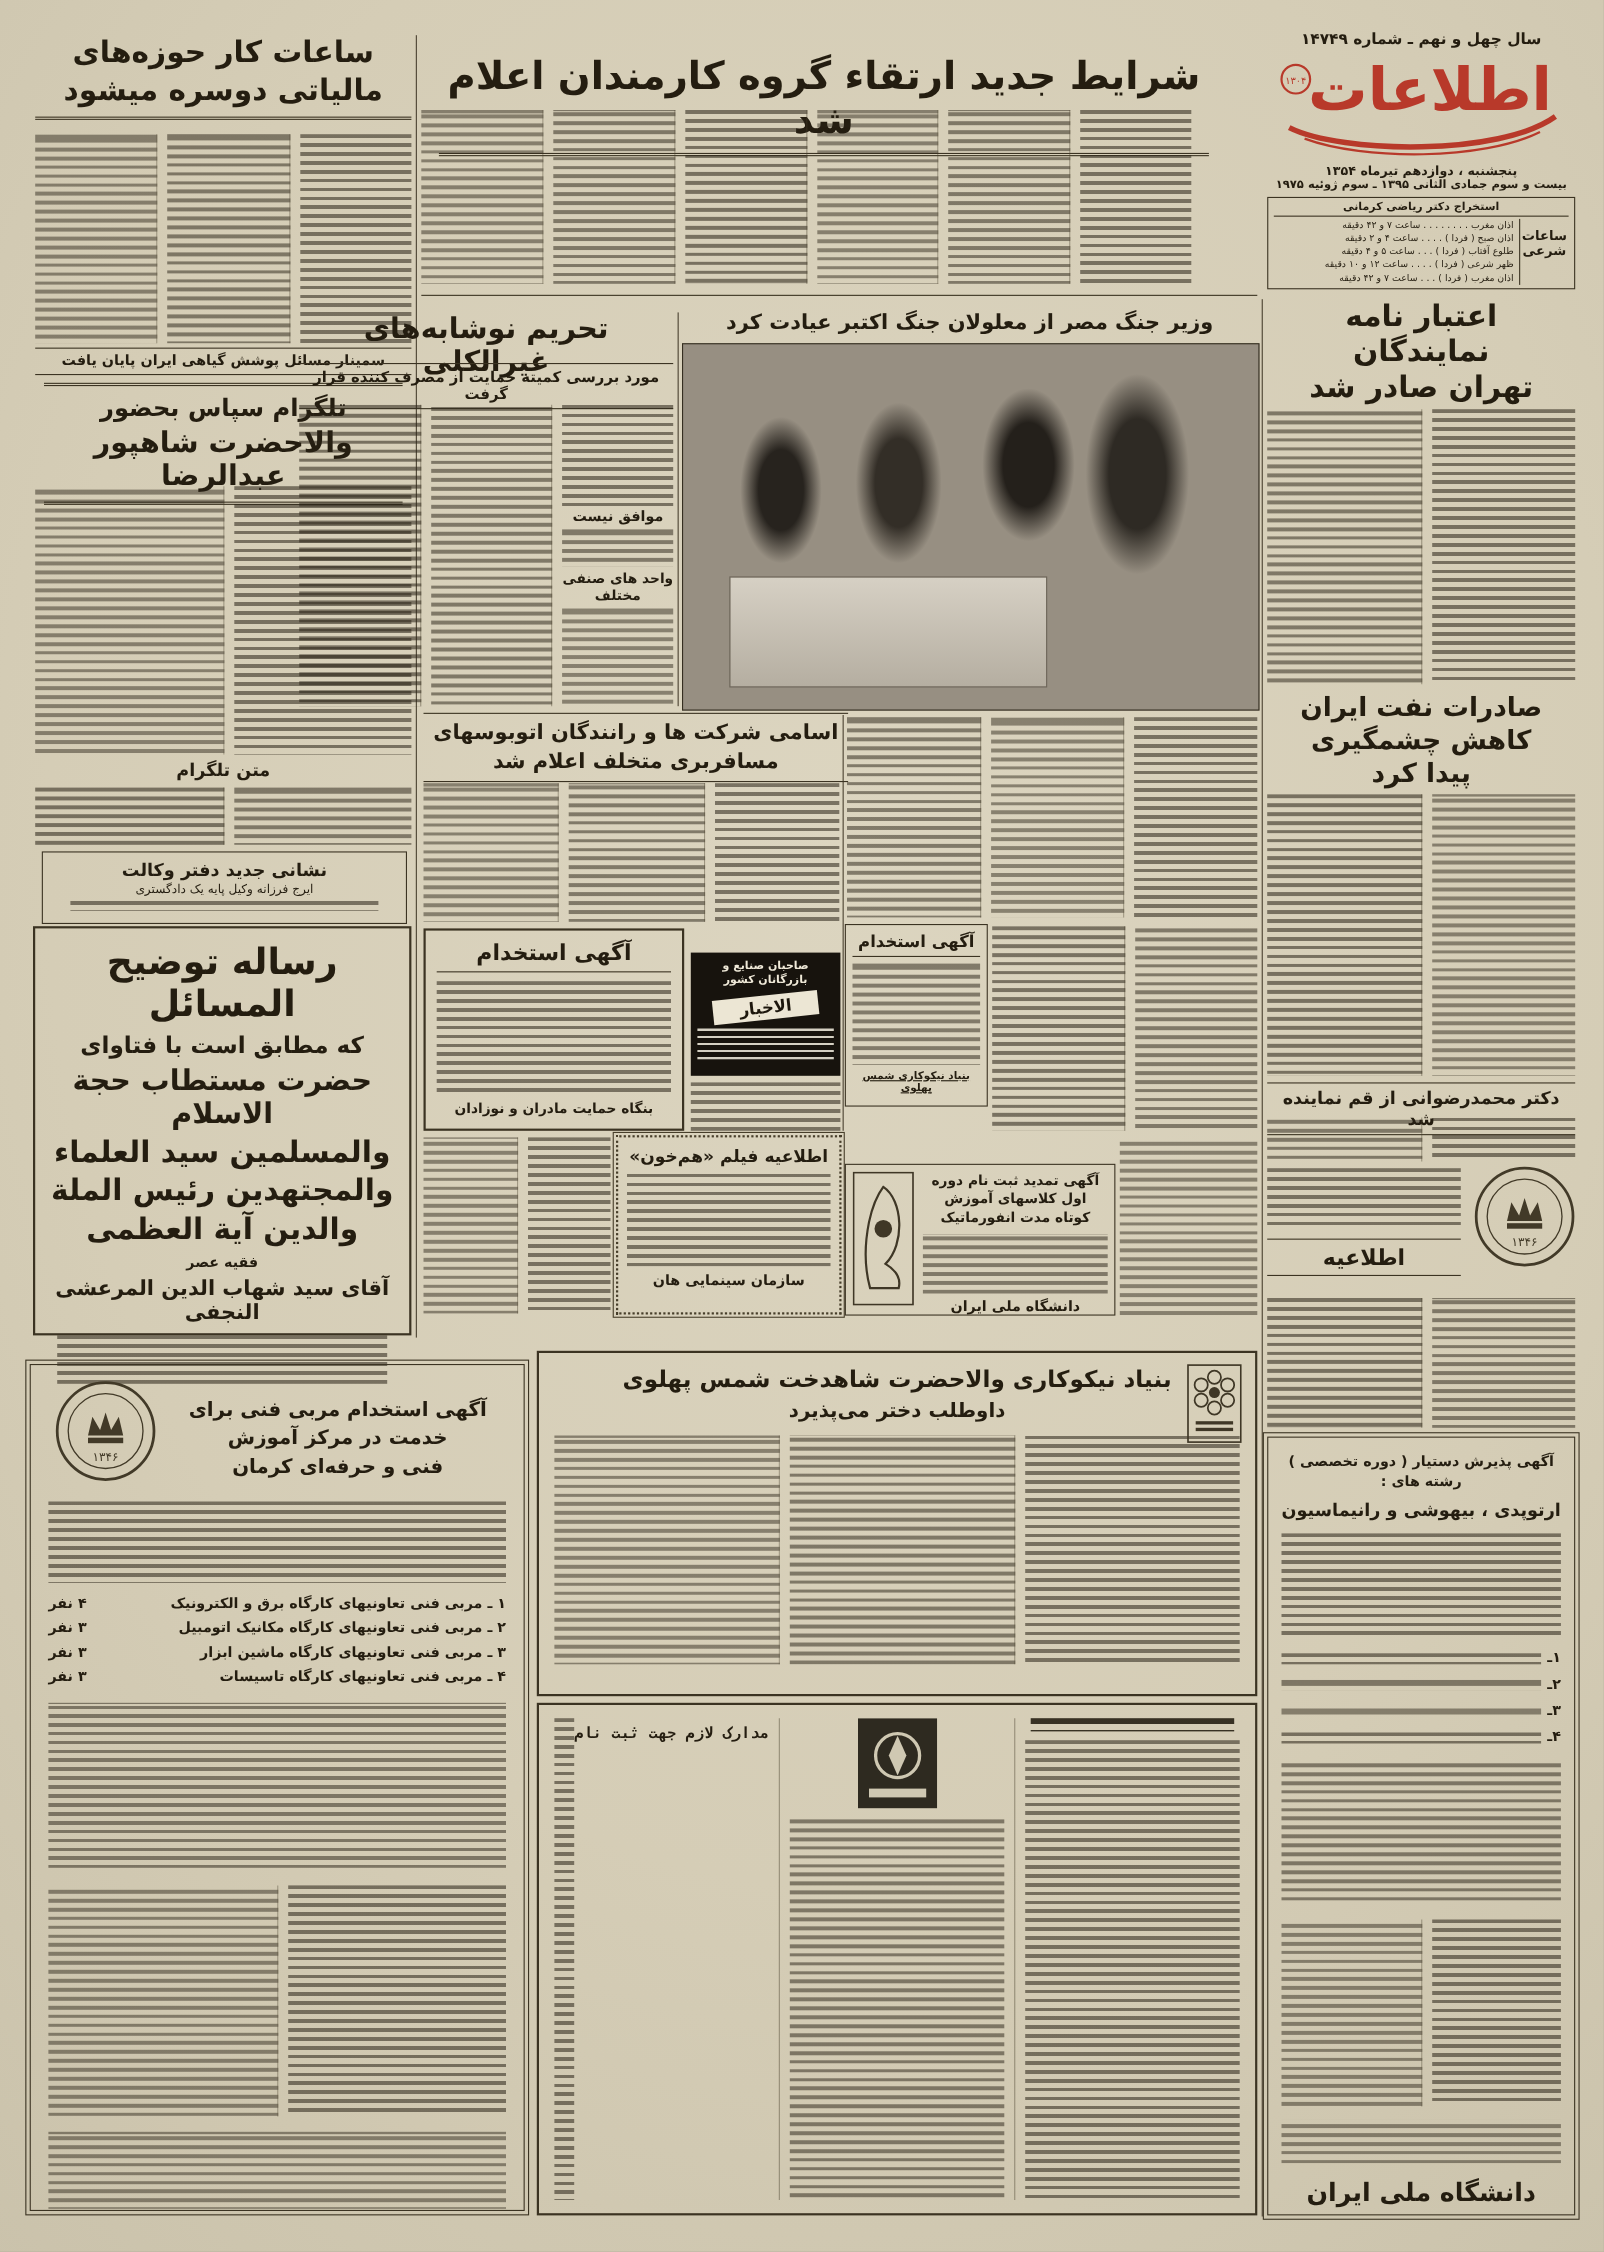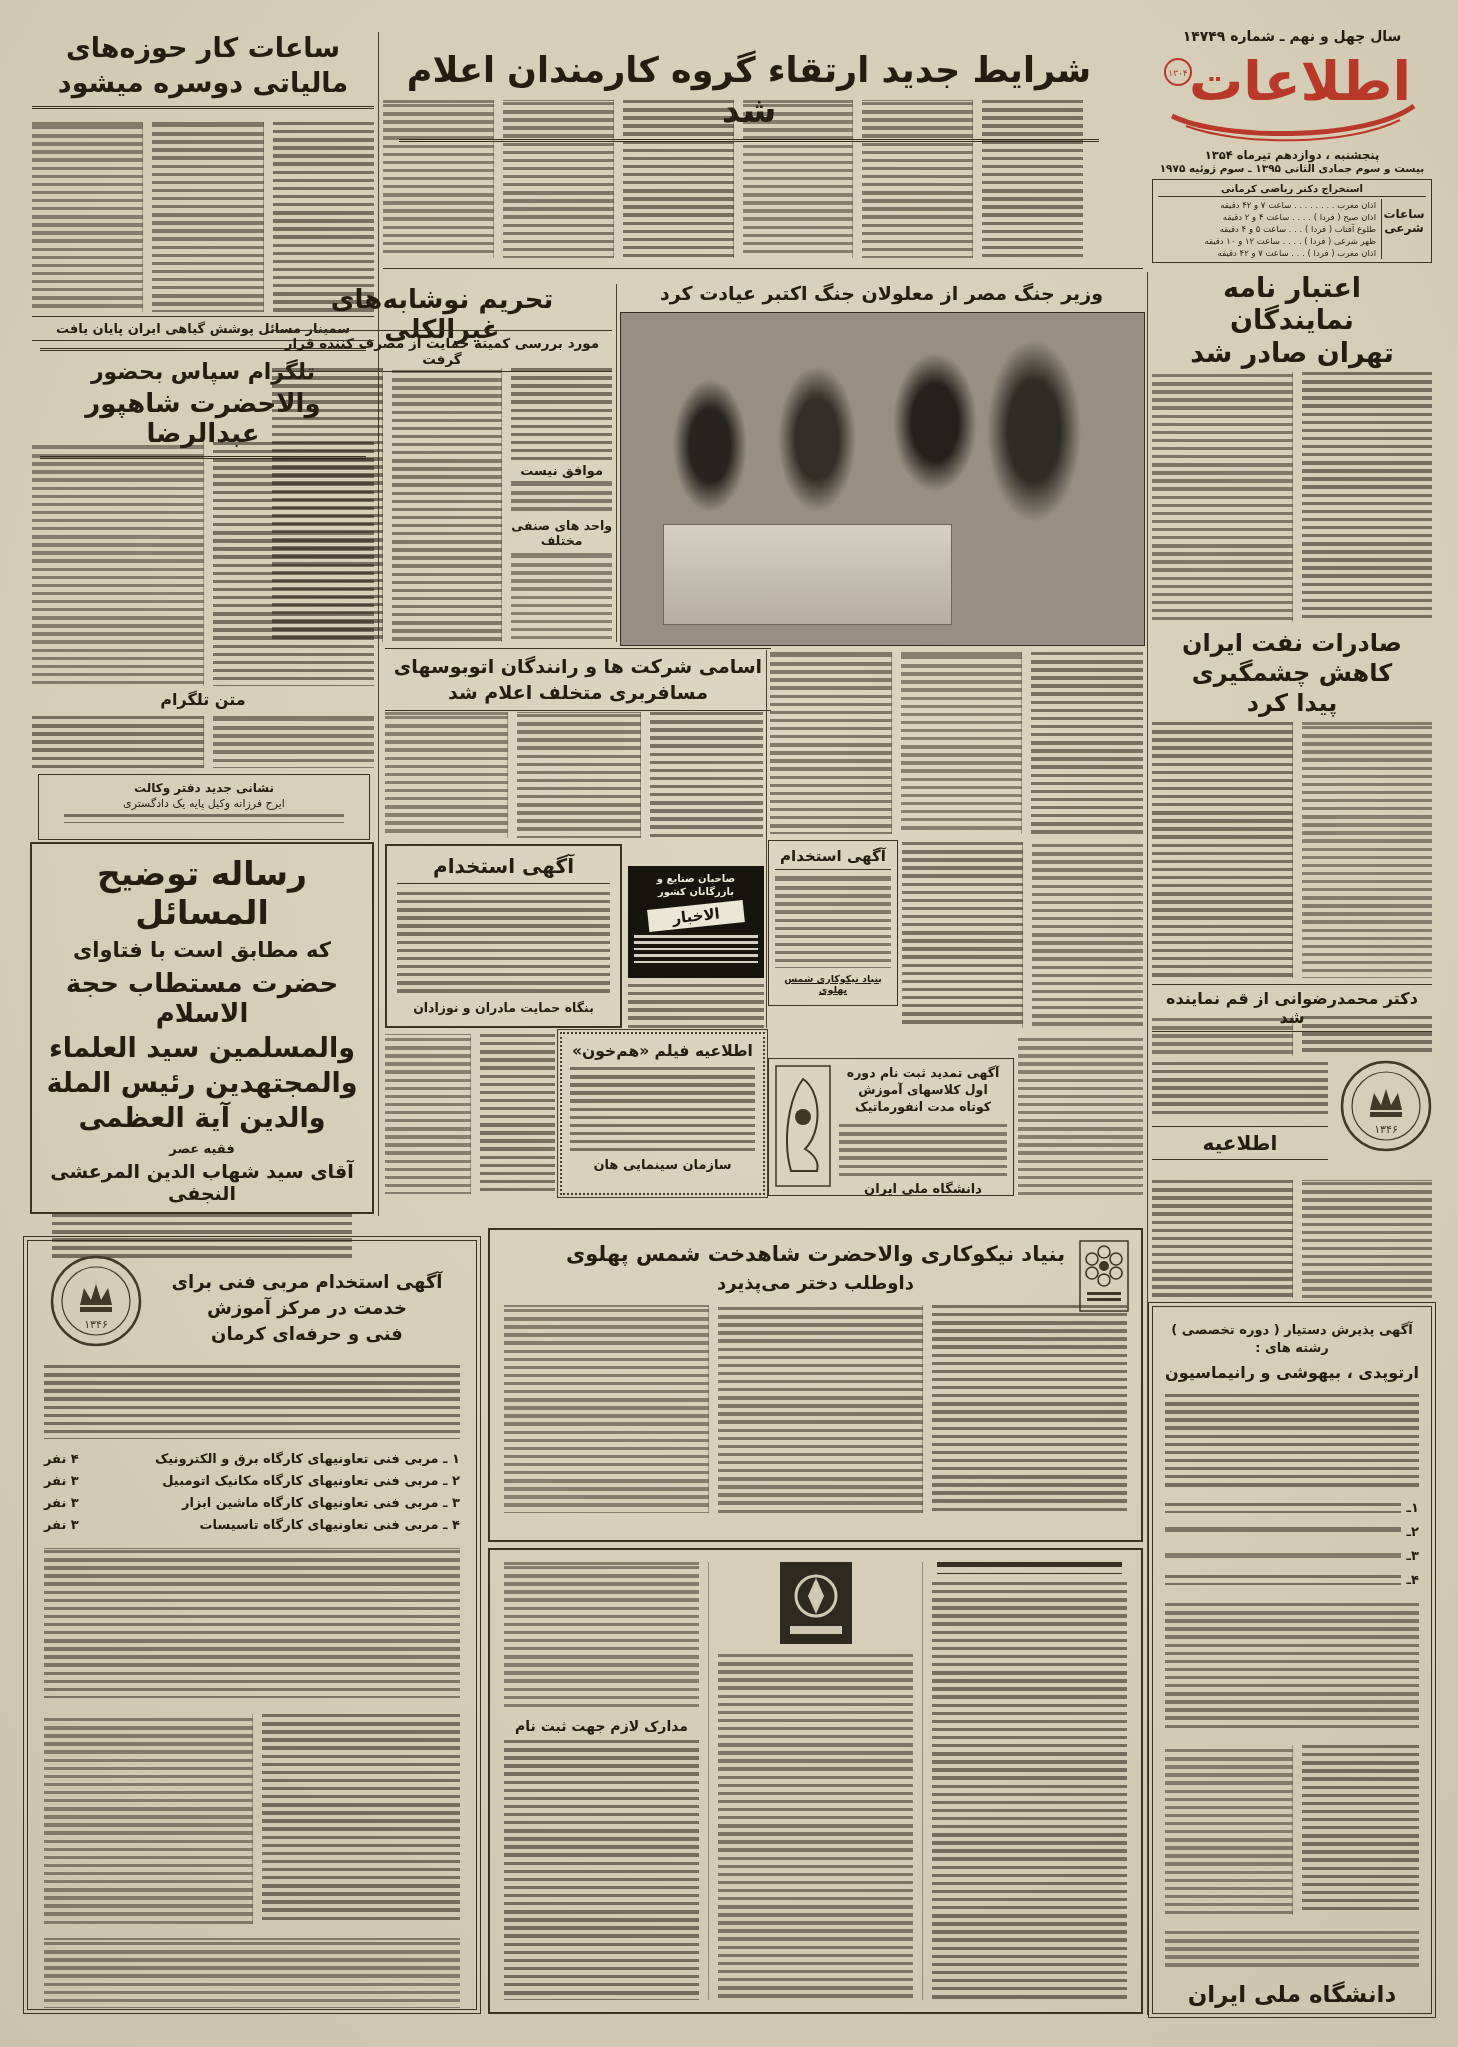--- a/index.html
+++ b/index.html
@@ -116,21 +116,21 @@
   <div class="abs cols rl" style="left:32px;top:442px;width:342px;height:244px;">
     <div class="col stx"></div>
     <div class="col stx o3"></div>
   </div>
   <div class="abs b c" style="left:32px;top:690px;width:342px;font-size:16px;">متن تلگرام</div>
   <div class="abs cols rl" style="left:32px;top:716px;width:342px;height:52px;">
     <div class="col stx o2"></div>
     <div class="col stx"></div>
   </div>
   <div class="abs box c" style="left:38px;top:774px;width:330px;height:58px;padding-top:6px;">
-    <div class="b" style="font-size:12px;">نشانی جدید دفتر وکالت</div>
+    <div class="b" style="font-size:16px;">نشانی جدید دفتر وکالت</div>
     <div style="font-size:11px;margin-top:2px;">ایرج فرزانه وکیل پایه یک دادگستری</div>
     <div class="stx" style="height:9px;width:85%;margin:4px auto 0;"></div>
   </div>
 
   <div class="abs box2 c" style="left:30px;top:842px;width:344px;height:372px;padding-top:10px;box-sizing:border-box;">
     <div class="b" style="font-size:33px;">رساله توضیح المسائل</div>
     <div class="b" style="font-size:21px;margin-top:6px;">که مطابق است با فتاوای</div>
     <div class="b" style="font-size:26px;margin-top:6px;">حضرت مستطاب حجة الاسلام</div>
     <div class="b" style="font-size:27px;margin-top:4px;">والمسلمین سید العلماء</div>
     <div class="b" style="font-size:27px;margin-top:4px;">والمجتهدین رئیس الملة</div>
@@ -305,21 +305,21 @@
       </div>
       <div class="col" style="display:flex;flex-direction:column;align-items:center;">
         <svg width="72" height="82" viewBox="0 0 72 82">
           <rect width="72" height="82" fill="#2e2a20"></rect>
           <circle cx="36" cy="34" r="20" fill="none" stroke="#cfc8b2" stroke-width="3"></circle>
           <path d="M36 16 L44 34 L36 52 L28 34 Z" fill="#cfc8b2"></path>
           <rect x="10" y="64" width="52" height="8" fill="#cfc8b2"></rect>
         </svg>
         <div class="stx o2" style="flex:1;width:100%;margin-top:8px;"></div>
       </div>
-      <div class="col" style="display:flex;flex-direction:column;">
+      <div class="col" style="display:flex;flex-direction:row;font-family:Liberation Mono, monospace;">
         <div class="stx o3" style="height:150px;"></div>
         <div class="b c" style="font-size:14px;padding:6px 0;">مدارک لازم جهت ثبت نام</div>
         <div class="stx" style="flex:1;"></div>
       </div>
     </div>
   </div>
 
   <div class="abs b c" style="left:1152px;top:272px;width:280px;font-size:27px;line-height:1.2;">
     <div>اعتبار نامه</div>
     <div>نمایندگان</div>

